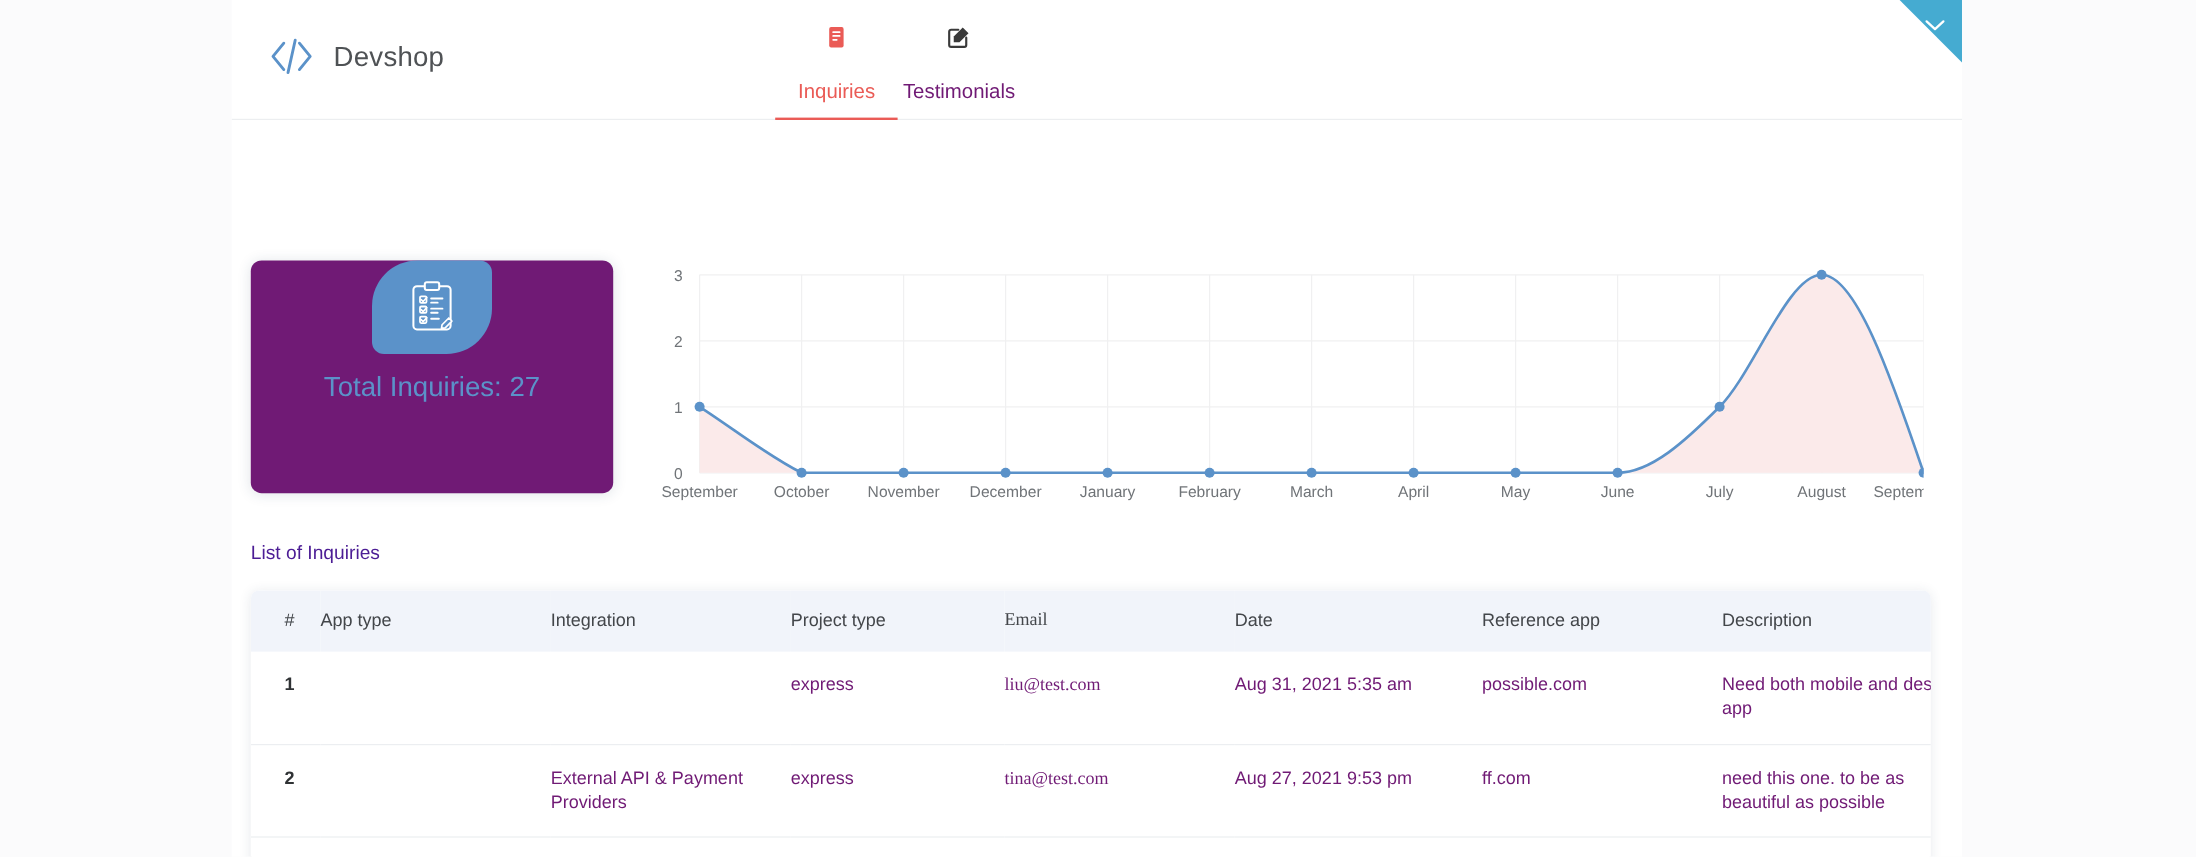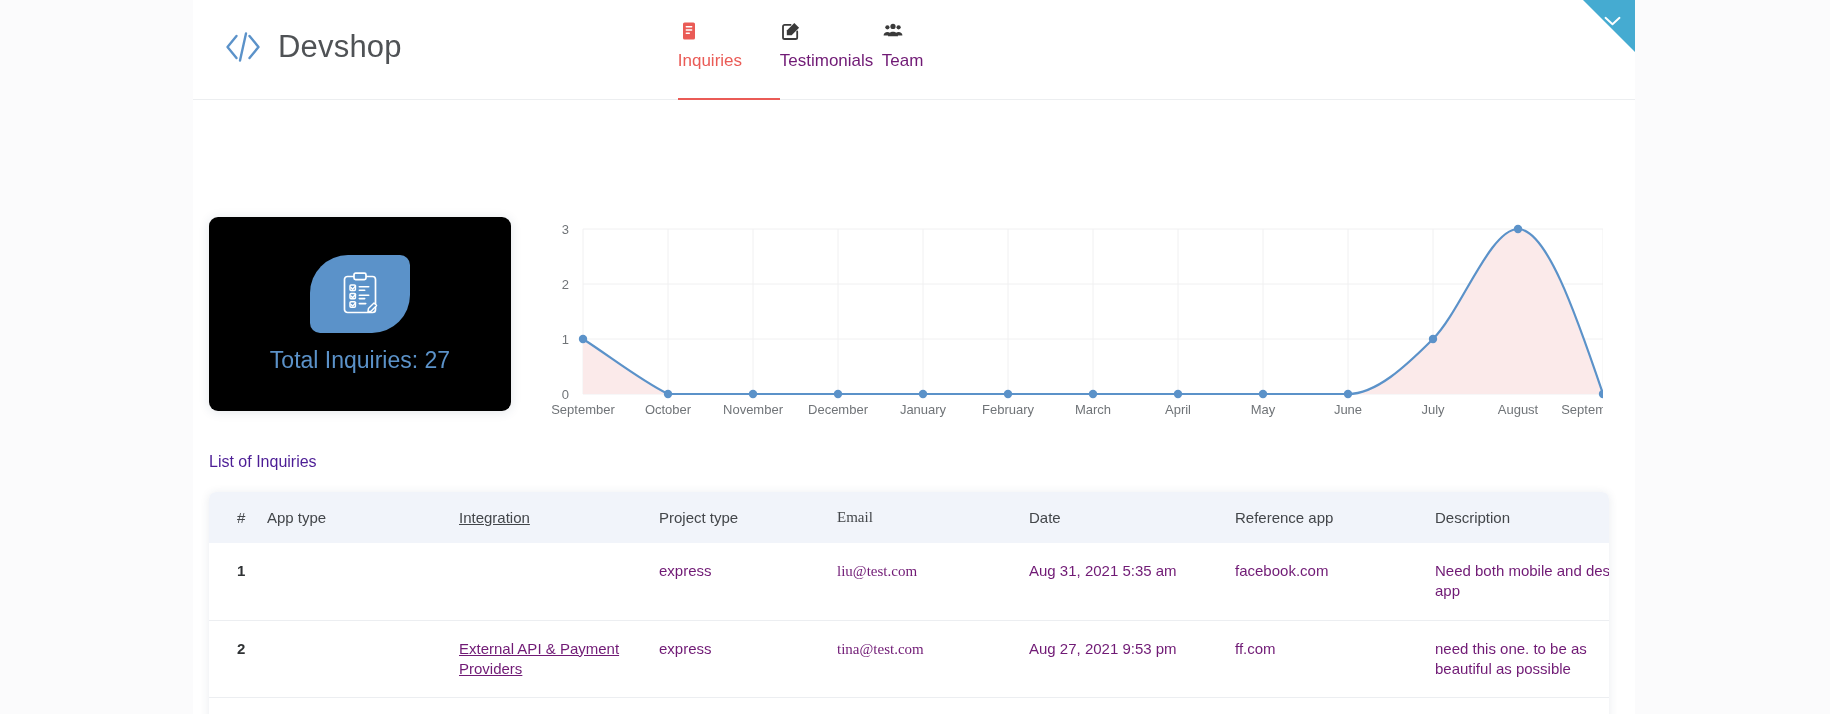--- a/index.html
+++ b/index.html
@@ -71,21 +71,21 @@
     cursor: pointer;
   }
   .brand-mark {
     width: 42px;
     height: 42px;
     flex: 0 0 auto;
     color: #5B92C9;
   }
   .brand-mark svg { display: block; width: 100%; height: 100%; }
   .brand-name {
-    font-size: 31px;
+    font-size: 23px;
     color: #4f5255;
     letter-spacing: .2px;
     font-weight: 400;
     white-space: nowrap;
   }
 
   .nav {
     display: flex;
     align-items: flex-start;
     gap: 0;
@@ -93,21 +93,22 @@
     margin-top: 14px;
     height: 86px;
   }
   .nav-item {
     position: relative;
     width: 102px;
     padding-top: 6px;
     height: 86px;
     display: flex;
     flex-direction: column;
-    gap: 9px;
+    align-items: center;
+    gap: 25px;
     cursor: pointer;
     text-decoration: none;
   }
   .nav-icon {
     width: 22px;
     height: 22px;
     display: flex;
     align-items: center;
     justify-content: center;
     color: #3a3a3a;
@@ -141,27 +142,27 @@
     display: flex;
     align-items: flex-start;
     margin-top: 117px;
   }
 
   
   .stat-card {
     margin-left: 16px;
     width: 302px;
     height: 194px;
-    background: #000000;
+    background: #701a75;
     border-radius: 9px;
     box-shadow: 0 1px 11px rgba(40,60,90,.13);
     display: flex;
     flex-direction: column;
     align-items: center;
-    justify-content: center;
+    justify-content: flex-start;
     gap: 14px;
     cursor: pointer;
   }
   .stat-badge {
     width: 100px;
     height: 78px;
     background: #5B92C9;
     border-radius: 38px 10px 38px 10px;
     display: flex;
     align-items: center;
@@ -236,21 +237,21 @@
     line-height: 1.35;
   }
   table.inq-table tbody tr:last-child td { border-bottom: 1px solid #eceef1; }
   table.inq-table tbody td.col-idx {
     font-weight: 700;
     color: #2f3234;
   }
 
   .col-idx   { width: 58px;  padding-left: 28px !important; }
   .col-app   { width: 192px; margin-left: 26px; }
-  .col-integ { width: 200px; padding-right: 24px !important; text-decoration: underline; }
+  .col-integ { width: 200px; padding-right: 24px !important; }
   .col-proj  { width: 178px; }
   .col-email { width: 192px; font-family: Liberation Serif, serif; }
   .col-date  { width: 206px; }
   .col-ref   { width: 200px; }
   .col-desc  { width: 230px; padding-right: 26px !important; }
 </style>
 </head>
 <body>
 
 <div class="page">
@@ -297,34 +298,20 @@
               <path d="M17.2 11.4 V17.4 A1.6 1.6 0 0 1 15.6 19 H4.6 A1.6 1.6 0 0 1 3 17.4 V6.4
                        A1.6 1.6 0 0 1 4.6 4.8 H10.6" stroke="currentColor" stroke-width="1.8" stroke-linecap="round"></path>
               <path d="M14.3 2.9 L19.1 7.7 L11.6 15.2 L6.8 15.2 L6.8 10.4 Z" fill="currentColor"></path>
             </svg>
           </span>
           <span class="nav-label">Testimonials</span>
 
         </div>
 
 
-        <div class="nav-item">
-          <span class="nav-icon">
-            <svg viewBox="0 0 22 22" xmlns="http://www.w3.org/2000/svg">
-              <circle cx="5.4" cy="7.3" r="2.1" fill="currentColor"></circle>
-              <circle cx="16.6" cy="7.3" r="2.1" fill="currentColor"></circle>
-              <circle cx="11" cy="6.4" r="2.6" fill="currentColor"></circle>
-              <path d="M1.6 15.6 c0-2.3 1.7-3.6 3.8-3.6 s3.8 1.3 3.8 3.6 z" fill="currentColor"></path>
-              <path d="M12.8 15.6 c0-2.3 1.7-3.6 3.8-3.6 s3.8 1.3 3.8 3.6 z" fill="currentColor"></path>
-              <path d="M6 16.2 c0-2.8 2.2-4.5 5-4.5 s5 1.7 5 4.5 z" fill="currentColor"></path>
-            </svg>
-          </span>
-          <span class="nav-label">Team</span>
-
-        </div>
 
       </nav>
     </div>
 
     <div class="body-area">
 
       <div class="top-row">
 
         <div class="stat-card">
           <div class="stat-badge">
@@ -448,21 +435,21 @@
             </tr>
           </thead>
           <tbody>
             <tr>
               <td class="col-idx">1</td>
               <td class="col-app"></td>
               <td class="col-integ"></td>
               <td class="col-proj">express</td>
               <td class="col-email">liu@test.com</td>
               <td class="col-date">Aug 31, 2021 5:35 am</td>
-              <td class="col-ref">facebook.com</td>
+              <td class="col-ref">possible.com</td>
               <td class="col-desc">Need both mobile and desktop app</td>
             </tr>
             <tr>
               <td class="col-idx">2</td>
               <td class="col-app"></td>
               <td class="col-integ">External API &amp; Payment Providers</td>
               <td class="col-proj">express</td>
               <td class="col-email">tina@test.com</td>
               <td class="col-date">Aug 27, 2021 9:53 pm</td>
               <td class="col-ref">ff.com</td>

